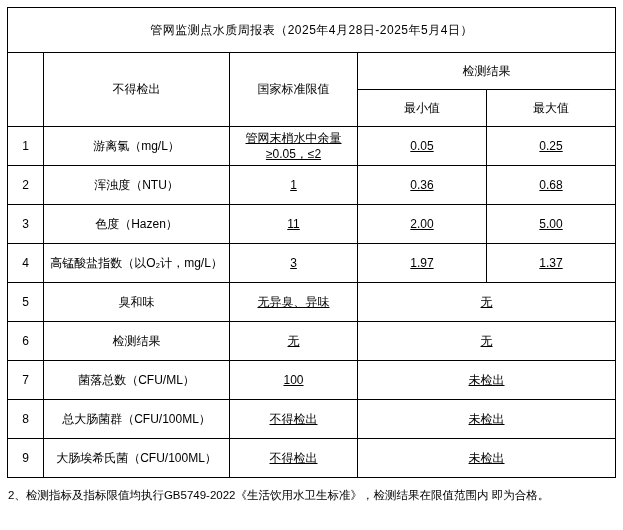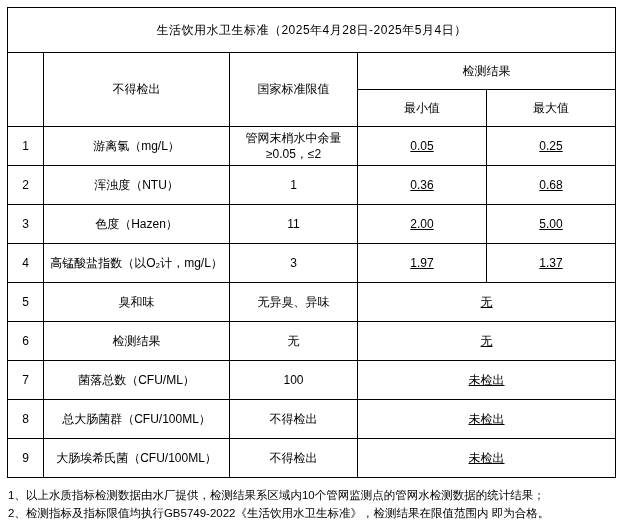--- a/index.html
+++ b/index.html
@@ -55,20 +55,21 @@
   .res-col { width: 129px; }
   .row-cell {
     height: 32px;
     font-size: 12px;
   }
   .item-cell {
     font-size: 12.5px;
   }
   .std-cell {
     font-size: 12px;
+    text-decoration: underline;
   }
   .val-cell {
     font-size: 12px;
     text-decoration: underline;
   }
   .notes {
     margin: 9px 8px 0 8px;
     font-size: 11.5px;
     line-height: 1.55;
     text-align: left;
@@ -85,21 +86,21 @@
   <table class="report-table">
     <colgroup>
       <col class="idx-col">
       <col class="item-col">
       <col class="std-col">
       <col class="res-col">
       <col class="res-col">
     </colgroup>
     <tbody>
       <tr>
-        <td class="title-cell" colspan="5">生活饮用水卫生标准（2025年4月28日-2025年5月4日）</td>
+        <td class="title-cell" colspan="5">管网监测点水质周报表（2025年4月28日-2025年5月4日）</td>
       </tr>
       <tr>
         <td class="head-cell head-tall" rowspan="2"></td>
         <td class="head-cell head-tall" rowspan="2">不得检出</td>
         <td class="head-cell head-tall" rowspan="2">国家标准限值</td>
         <td class="head-cell" colspan="2">检测结果</td>
       </tr>
       <tr>
         <td class="head-cell">最小值</td>
         <td class="head-cell">最大值</td>
@@ -168,17 +169,16 @@
       <tr>
         <td class="row-cell">9</td>
         <td class="row-cell item-cell">大肠埃希氏菌（CFU/100ML）</td>
         <td class="row-cell std-cell">不得检出</td>
         <td class="row-cell val-cell" colspan="2">未检出</td>
       </tr>
     </tbody>
   </table>
 
   <div class="notes">
-    <div>1、以上水质指标检测数据由水厂提供，检测结果系区域内10个管网监测点的管网水检测数据的统计结果；</div>
     <div>2、检测指标及指标限值均执行GB5749-2022《生活饮用水卫生标准》，检测结果在限值范围内 即为合格。</div>
   </div>
 
 </div>
 
 </body></html>

